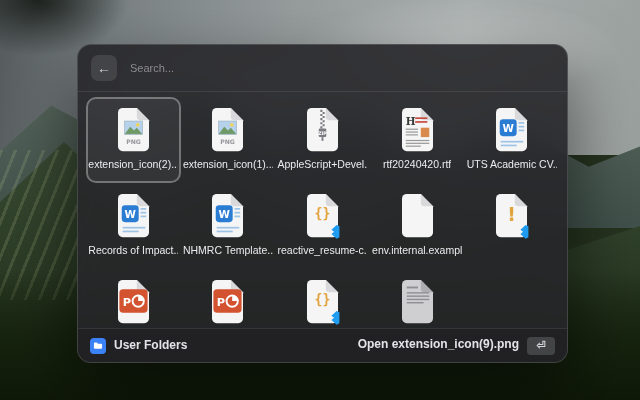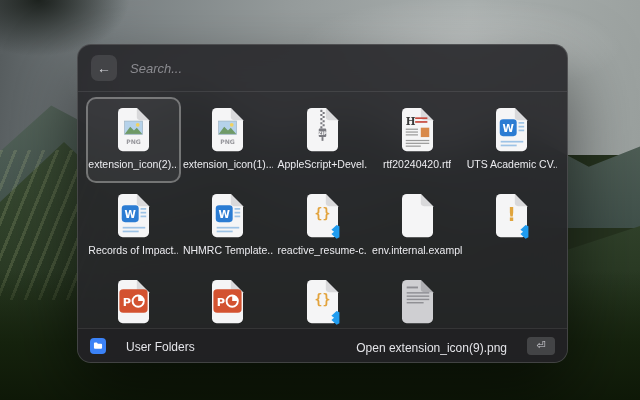--- a/index.html
+++ b/index.html
@@ -39,36 +39,36 @@
     display:flex;flex-direction:column;overflow:hidden;
     color:#ececf0;
   }
   .search-bar{height:46px;flex:0 0 46px;display:flex;align-items:center;padding:0 13px;
     border-bottom:1px solid rgba(255,255,255,.09);}
   .back-btn{width:26px;height:26px;border-radius:7px;border:none;cursor:pointer;
     background:rgba(255,255,255,.10);color:#d6d6da;font-size:14px;line-height:26px;
     display:flex;align-items:center;justify-content:center;margin-right:11px;padding:0;
     font-family:"Liberation Sans", sans-serif;}
   .search-input{flex:1;background:transparent;border:none;outline:none;
-    font-size:13px;color:#f97316;font-family:"Liberation Sans", sans-serif;font-style:italic;}
+    font-size:11px;color:#f97316;font-family:"Liberation Sans", sans-serif;}
   .search-input::placeholder{color:#8b8b90;}
 
   .grid{flex:1;overflow:hidden;display:grid;grid-template-columns:repeat(5,1fr);
     grid-auto-rows:86px;padding:5px 8px 0 8px;}
   .tile{display:flex;flex-direction:column;align-items:center;justify-content:flex-start;
     padding-top:7px;border:2px solid transparent;border-radius:10px;cursor:pointer;box-sizing:border-box;}
   .tile.selected{border-color:rgba(255,255,255,.32);background:rgba(255,255,255,.05);}
   .tile-icon{height:48px;display:flex;align-items:center;justify-content:center;margin-bottom:4px;}
   .tile-icon svg{width:39px;height:47px;display:block;}
   .tile-label{font-size:10.5px;color:#ececf0;max-width:90px;white-space:nowrap;overflow:hidden;text-align:center;}
 
   .footer{flex:0 0 33px;display:flex;align-items:center;justify-content:space-between;
     padding:0 12px;border-top:1px solid rgba(255,255,255,.09);font-size:12px;color:#e4e4e8;
     background:rgba(30,30,33,.5);}
-  .footer-left,.footer-right{display:flex;align-items:flex-end;gap:20px;}
+  .footer-left,.footer-right{display:flex;align-items:flex-start;gap:8px;font-weight:bold;}
   .folder-chip{width:16px;height:16px;border-radius:4px;background:#3b82f7;
     display:flex;align-items:center;justify-content:center;}
   .key-cap{min-width:22px;height:18px;border-radius:4px;background:rgba(255,255,255,.16);
     display:flex;align-items:center;justify-content:center;font-size:11px;color:#d3d3d8;padding:0 3px;}
 </style>
 </head>
 <body>
 
 <div class="bg">
   <div class="sky"></div>

